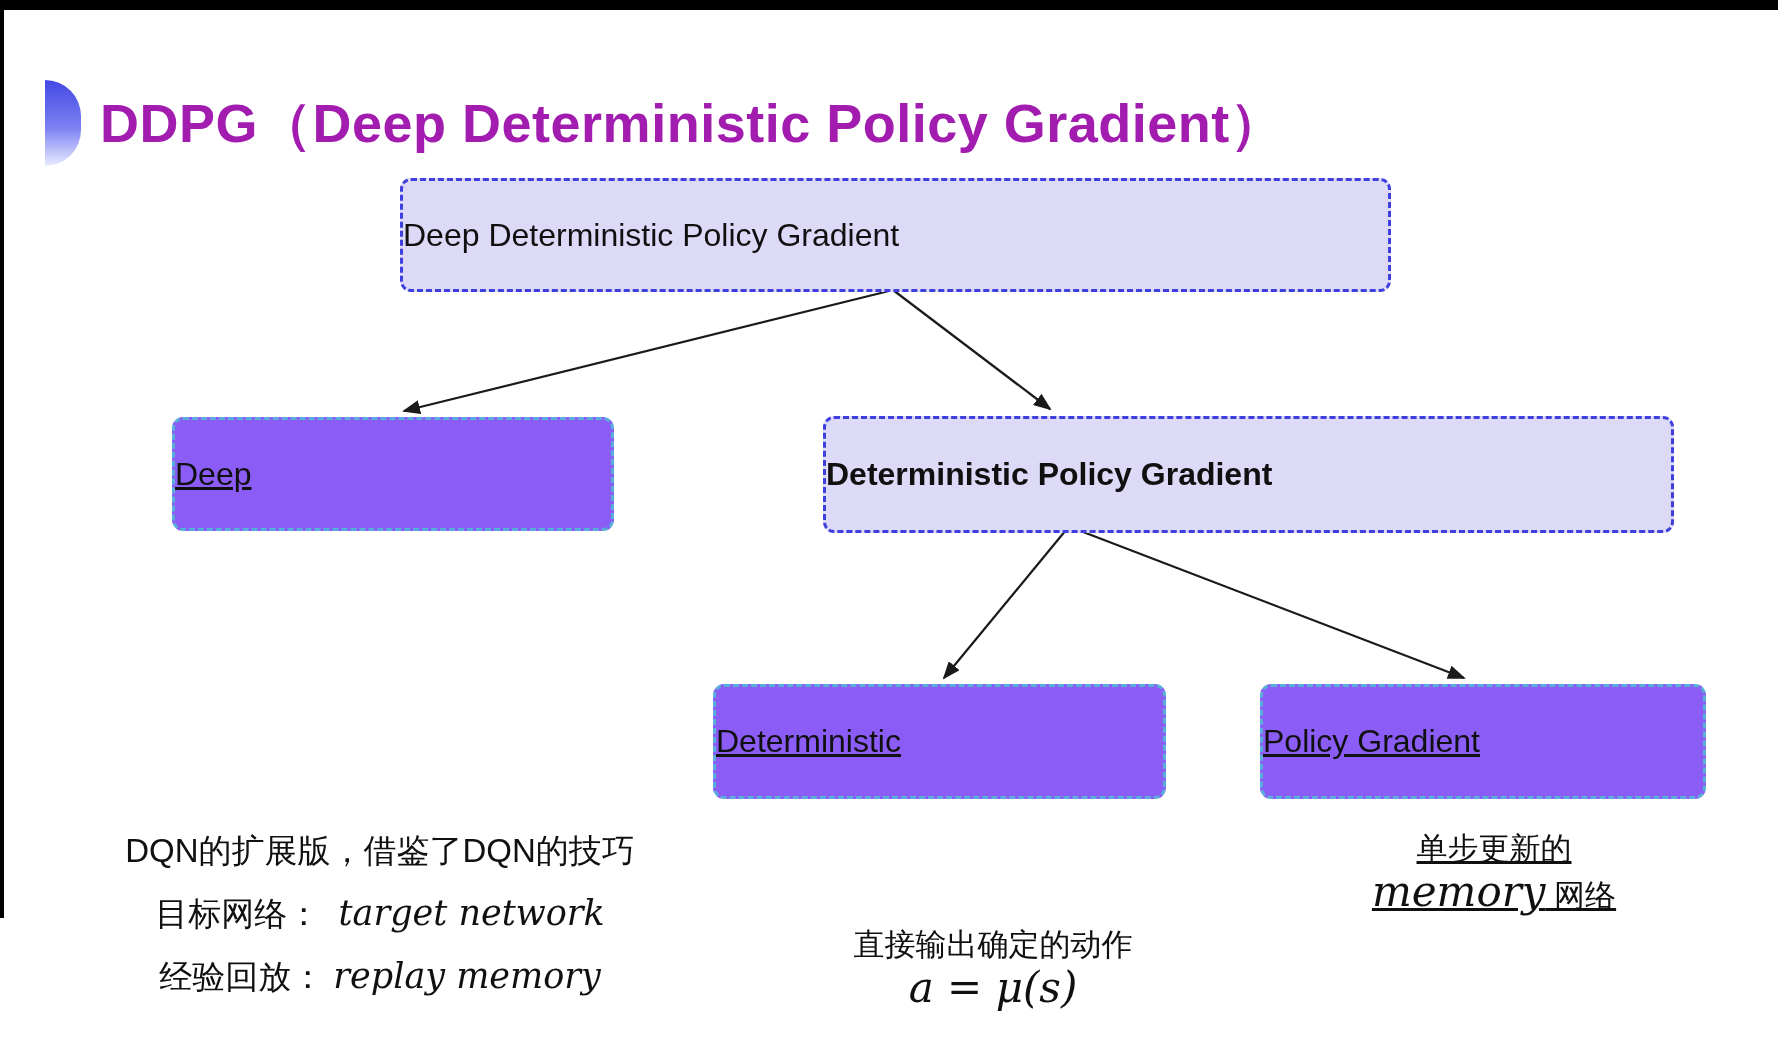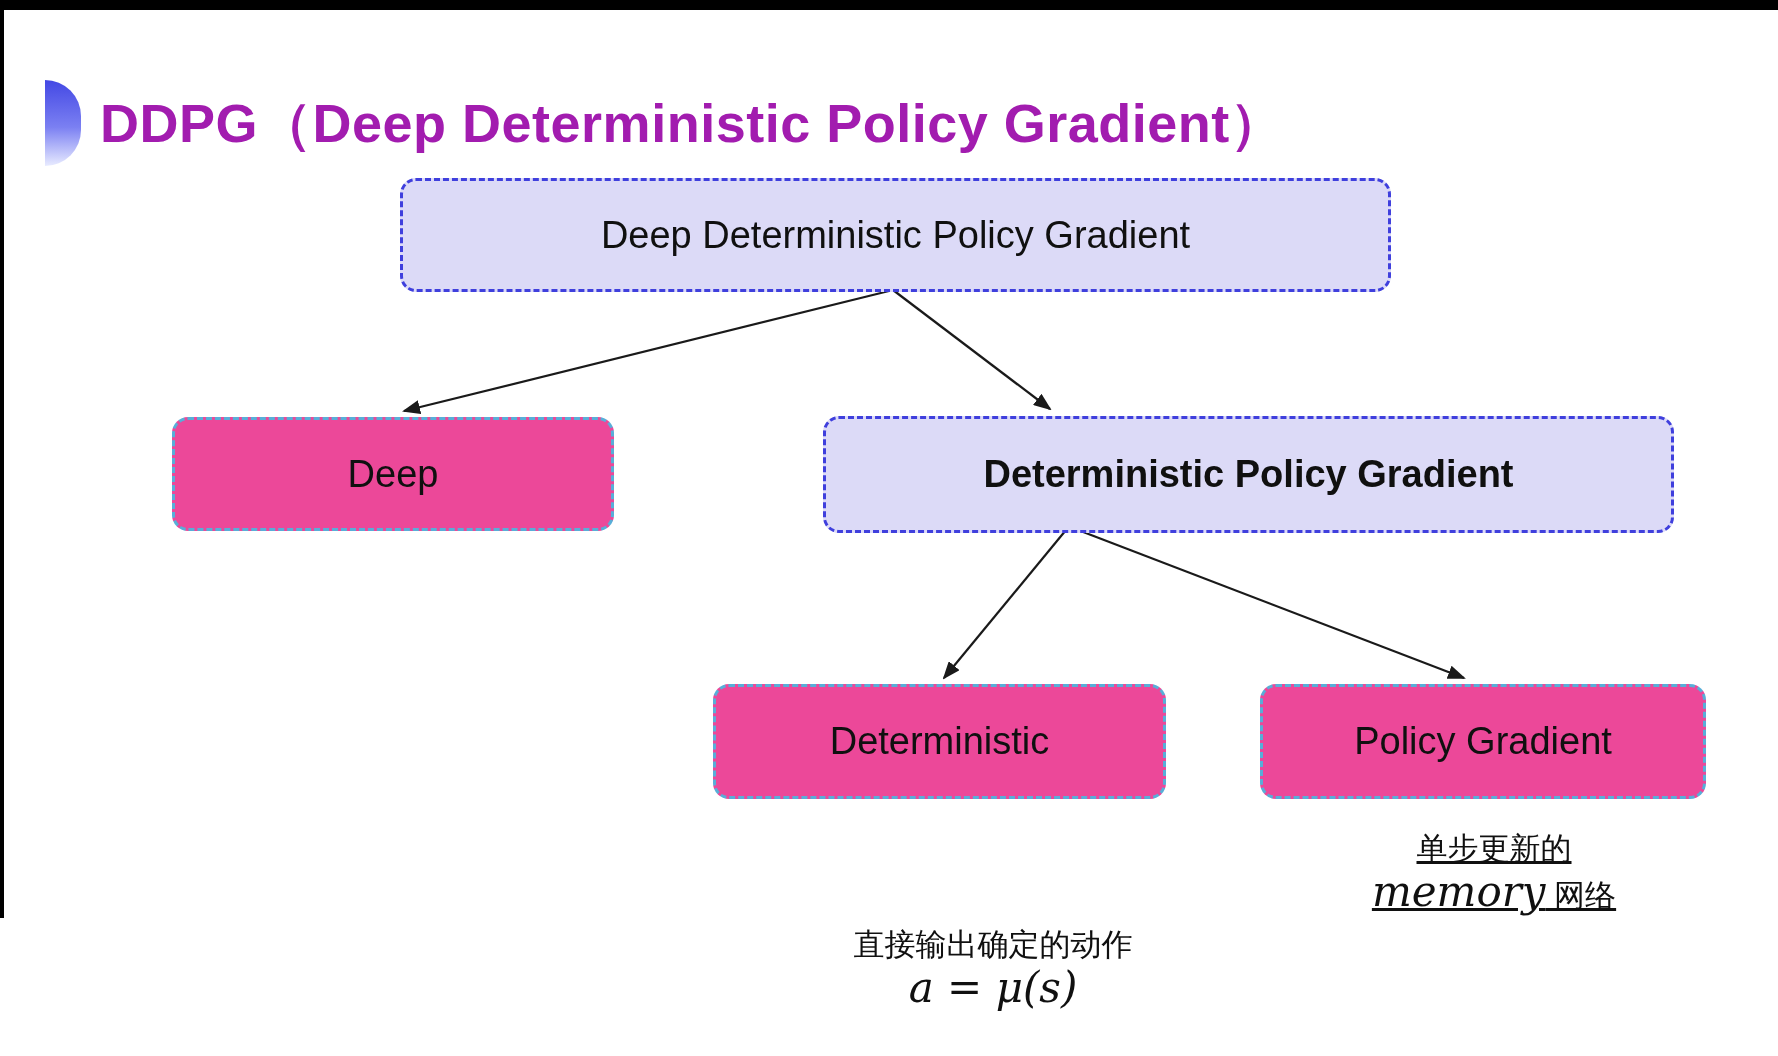--- a/index.html
+++ b/index.html
@@ -28,28 +28,28 @@
     height: 70px; line-height: 70px;
     font-size: 54px; font-weight: 600;
     color: #a21caf;
     letter-spacing: 0.5px;
     white-space: nowrap;
   }
 
   
   .node {
     position: absolute;
-    display: flex; align-items: center; justify-content: center;
-    border-radius: 16px;
+    display: flex; align-items: center; 
+    border-radius: 11px;
     border: 3px dashed;
-    font-size: 38px; font-weight: 500; color: #101010;
+    font-size: 32px; font-weight: 500; color: #101010;
     white-space: nowrap;
   }
   .node.purple { background: #dcdaf7; border-color: #3f3fdd; }
-  .node.cyan   { background: #ec4899; border-color: #58aed8; }
+  .node.cyan   { background: #8b5cf6; border-color: #58aed8; text-decoration: underline; }
 
   .node-root { left: 400px;  top: 178px; width: 985px; height: 108px; }
   .node-deep { left: 172px;  top: 417px; width: 436px; height: 108px; }
   .node-dpg  { left: 823px;  top: 416px; width: 845px; height: 111px; font-weight: bold; }
   .node-det  { left: 713px;  top: 684px; width: 447px; height: 109px; }
   .node-pg   { left: 1260px; top: 684px; width: 440px; height: 109px; }
 
   svg.edges { position: absolute; left: 0; top: 0; width: 1778px; height: 1056px; pointer-events: none; }
   svg.edges line { stroke: #1a1a1a; stroke-width: 2.2; }
   svg.edges .head { fill: #1a1a1a; }
@@ -105,20 +105,25 @@
   </div>
 
   <div class="node cyan node-pg">
     <span>Policy Gradient</span>
   </div>
 
   <div class="node cyan node-det">
     <span>Deterministic</span>
   </div>
 
+  <div class="note note-deep">
+    <span class="line zh">DQN的扩展版，借鉴了DQN的技巧</span>
+    <span class="line"><span class="zh">目标网络：</span>&nbsp;&nbsp;<span class="math">target network</span></span>
+    <span class="line"><span class="zh">经验回放：</span>&nbsp;<span class="math">replay memory</span></span>
+  </div>
 
   <div class="note note-det">
     <span class="line zh">直接输出确定的动作</span>
     <span class="line math">a = μ(s)</span>
   </div>
 
   <div class="note note-pg">
     <span class="line zh">单步更新的</span>
     <span class="line"><span class="math">memory</span><span class="zh"> 网络</span></span>
   </div>

